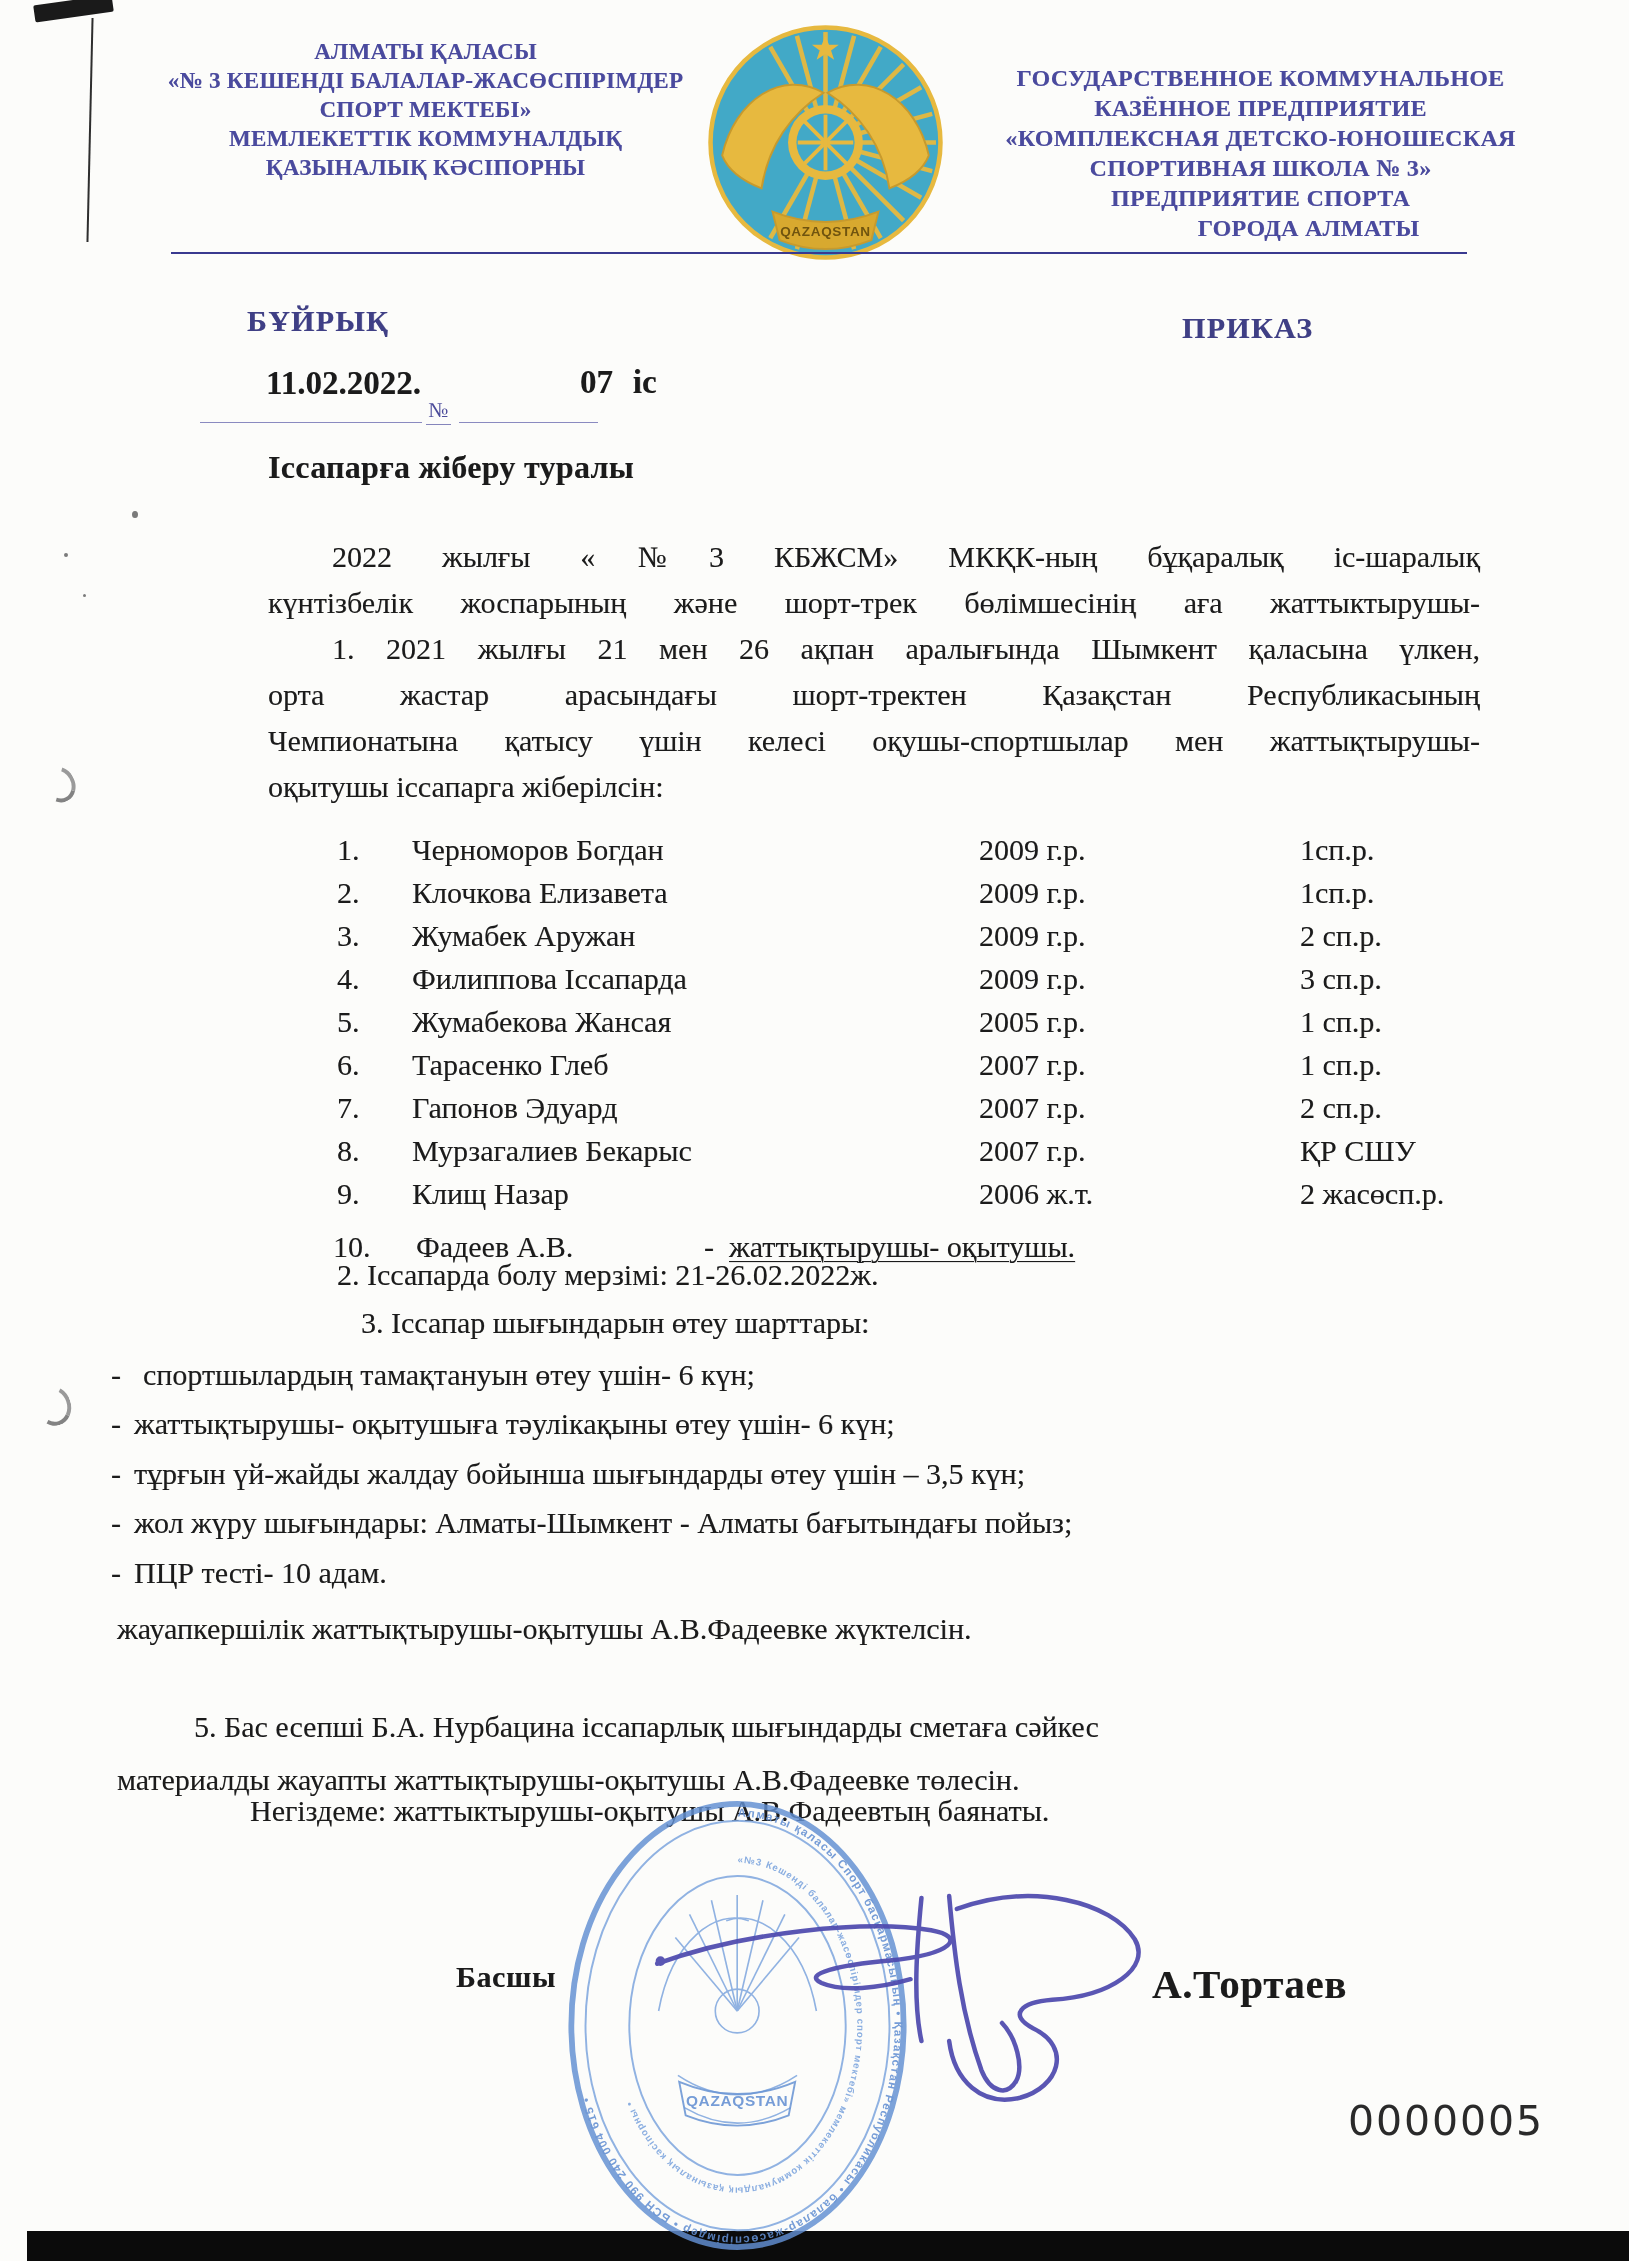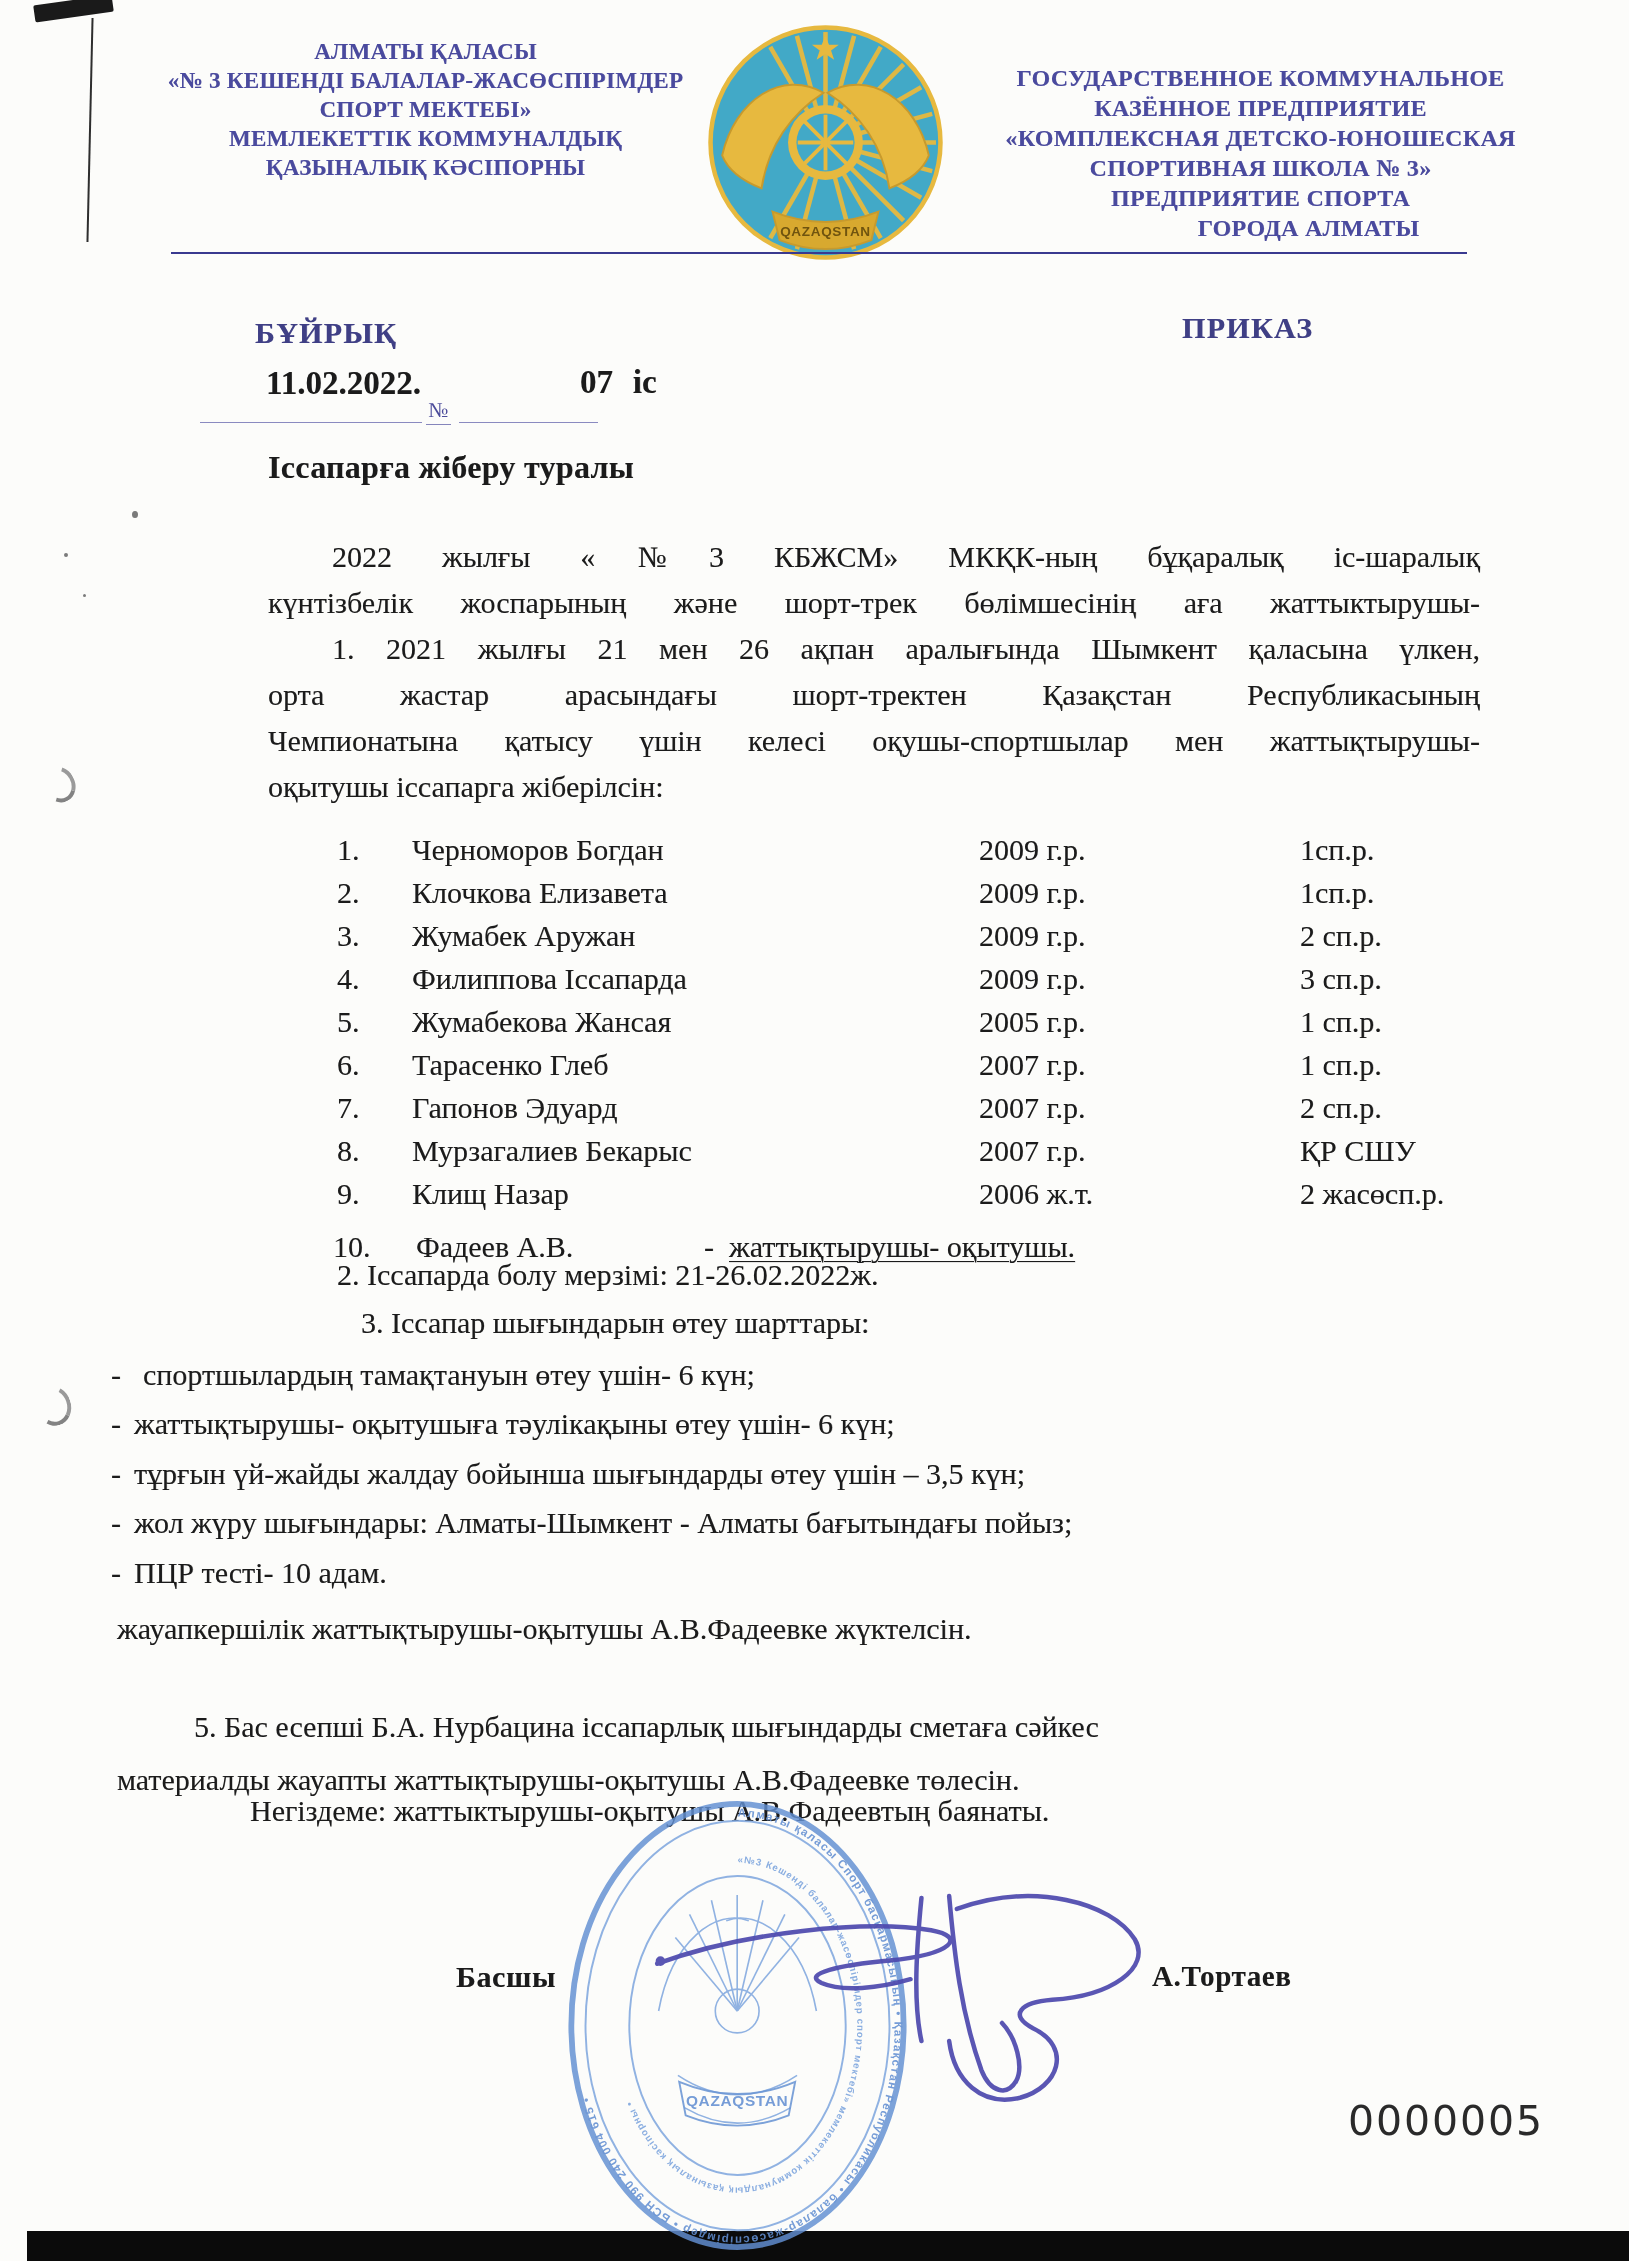--- a/index.html
+++ b/index.html
@@ -38,21 +38,21 @@
   .lrow{display:grid;grid-template-columns:75px 567px 321px auto;height:43px;align-items:start;}
   .trainer{display:grid;grid-template-columns:83px 288px auto;font-size:30px;}
   .u{text-decoration:underline;text-decoration-thickness:1.3px;text-underline-offset:3.9px;}
   .ptxt{font-size:30px;}
   .bullets{left:111px;top:1359px;width:1419px;font-size:30px;}
   .brow{display:flex;margin-bottom:17.4px;line-height:32px;}
   .bdash{width:23px;flex:0 0 23px;}
   .p45{font-size:30px;width:1380px;}
   .p45 .ind2{padding-left:77px;}
   .sig-label{font-size:30px;font-weight:bold;letter-spacing:0.6px;}
-  .sig-name{font-size:29px;font-weight:bold;letter-spacing:0.6px;}
+  .sig-name{font-size:41px;font-weight:bold;letter-spacing:0.6px;}
   .pageno{font-family:"DejaVu Sans","Liberation Sans",sans-serif;font-size:41px;
     color:#2a2a2a;letter-spacing:1.9px;font-weight:400;}
   
   .blob{left:34px;top:0;width:79px;height:17px;background:#1a1a1a;transform:rotate(-8deg);border-radius:1.9px;}
   .vline{left:89px;top:18px;width:1.9px;height:224px;background:#2e2e2e;transform:rotate(1.3deg);}
   .crescent{border:4.5px solid transparent;border-bottom-color:#6f6f6f;border-right-color:#8a8a8a;
     border-radius:50%;opacity:0.85;}
   .c1{left:43px;top:766px;width:32px;height:37px;transform:rotate(-28deg);}
   .c2{left:36px;top:1386px;width:35px;height:40px;transform:rotate(-18deg);}
   .speck{background:#5a5a5a;border-radius:50%;opacity:0.8;}
@@ -121,21 +121,21 @@
     <div class="hline">ГОСУДАРСТВЕННОЕ КОММУНАЛЬНОЕ</div>
     <div class="hline">КАЗЁННОЕ ПРЕДПРИЯТИЕ</div>
     <div class="hline">«КОМПЛЕКСНАЯ ДЕТСКО-ЮНОШЕСКАЯ</div>
     <div class="hline">СПОРТИВНАЯ ШКОЛА № 3»</div>
     <div class="hline">ПРЕДПРИЯТИЕ  СПОРТА</div>
     <div class="hline">ГОРОДА АЛМАТЫ</div>
   </div>
 
   <div class="abs rule"></div>
 
-  <div class="abs order-label" style="left:247px;top:316px;margin-left:8px;">БҰЙРЫҚ</div>
+  <div class="abs order-label" style="left:247px;top:304px;">БҰЙРЫҚ</div>
   <div class="abs order-label" style="left:1182px;top:311px;">ПРИКАЗ</div>
 
   <div class="abs date-txt doc" style="left:266px;top:365px;">11.02.2022.</div>
   <div class="abs no-sign" style="left:426px;top:398px;">№</div>
   <div class="abs num-txt doc" style="left:580px;top:364px;">07  іс</div>
   <div class="abs uline" style="left:200px;top:422px;width:222px;"></div>
   <div class="abs uline" style="left:459px;top:422px;width:139px;"></div>
 
   <div class="abs title doc" style="left:268px;top:449px;">Іссапарға жіберу туралы</div>
 

